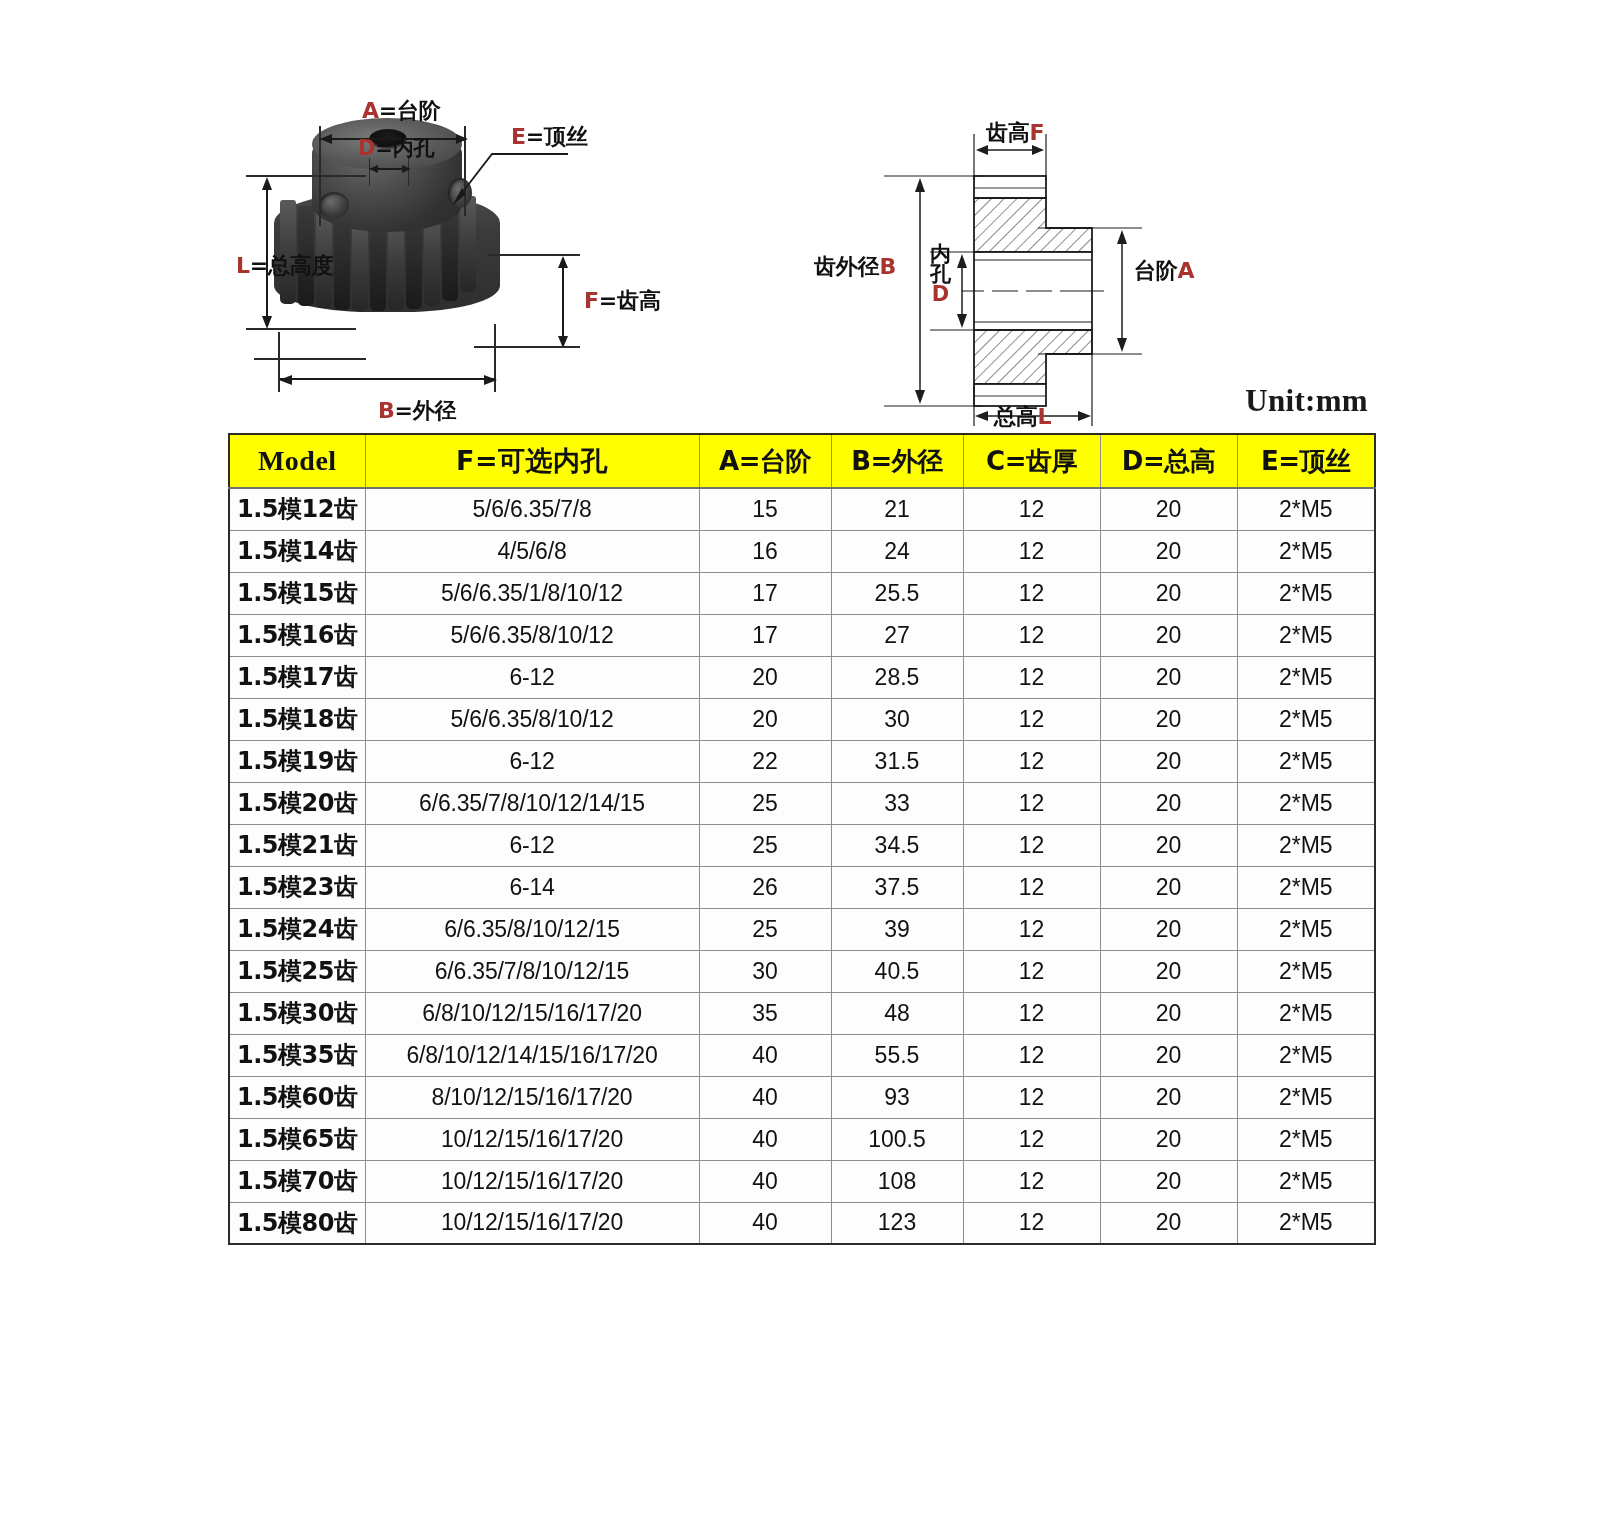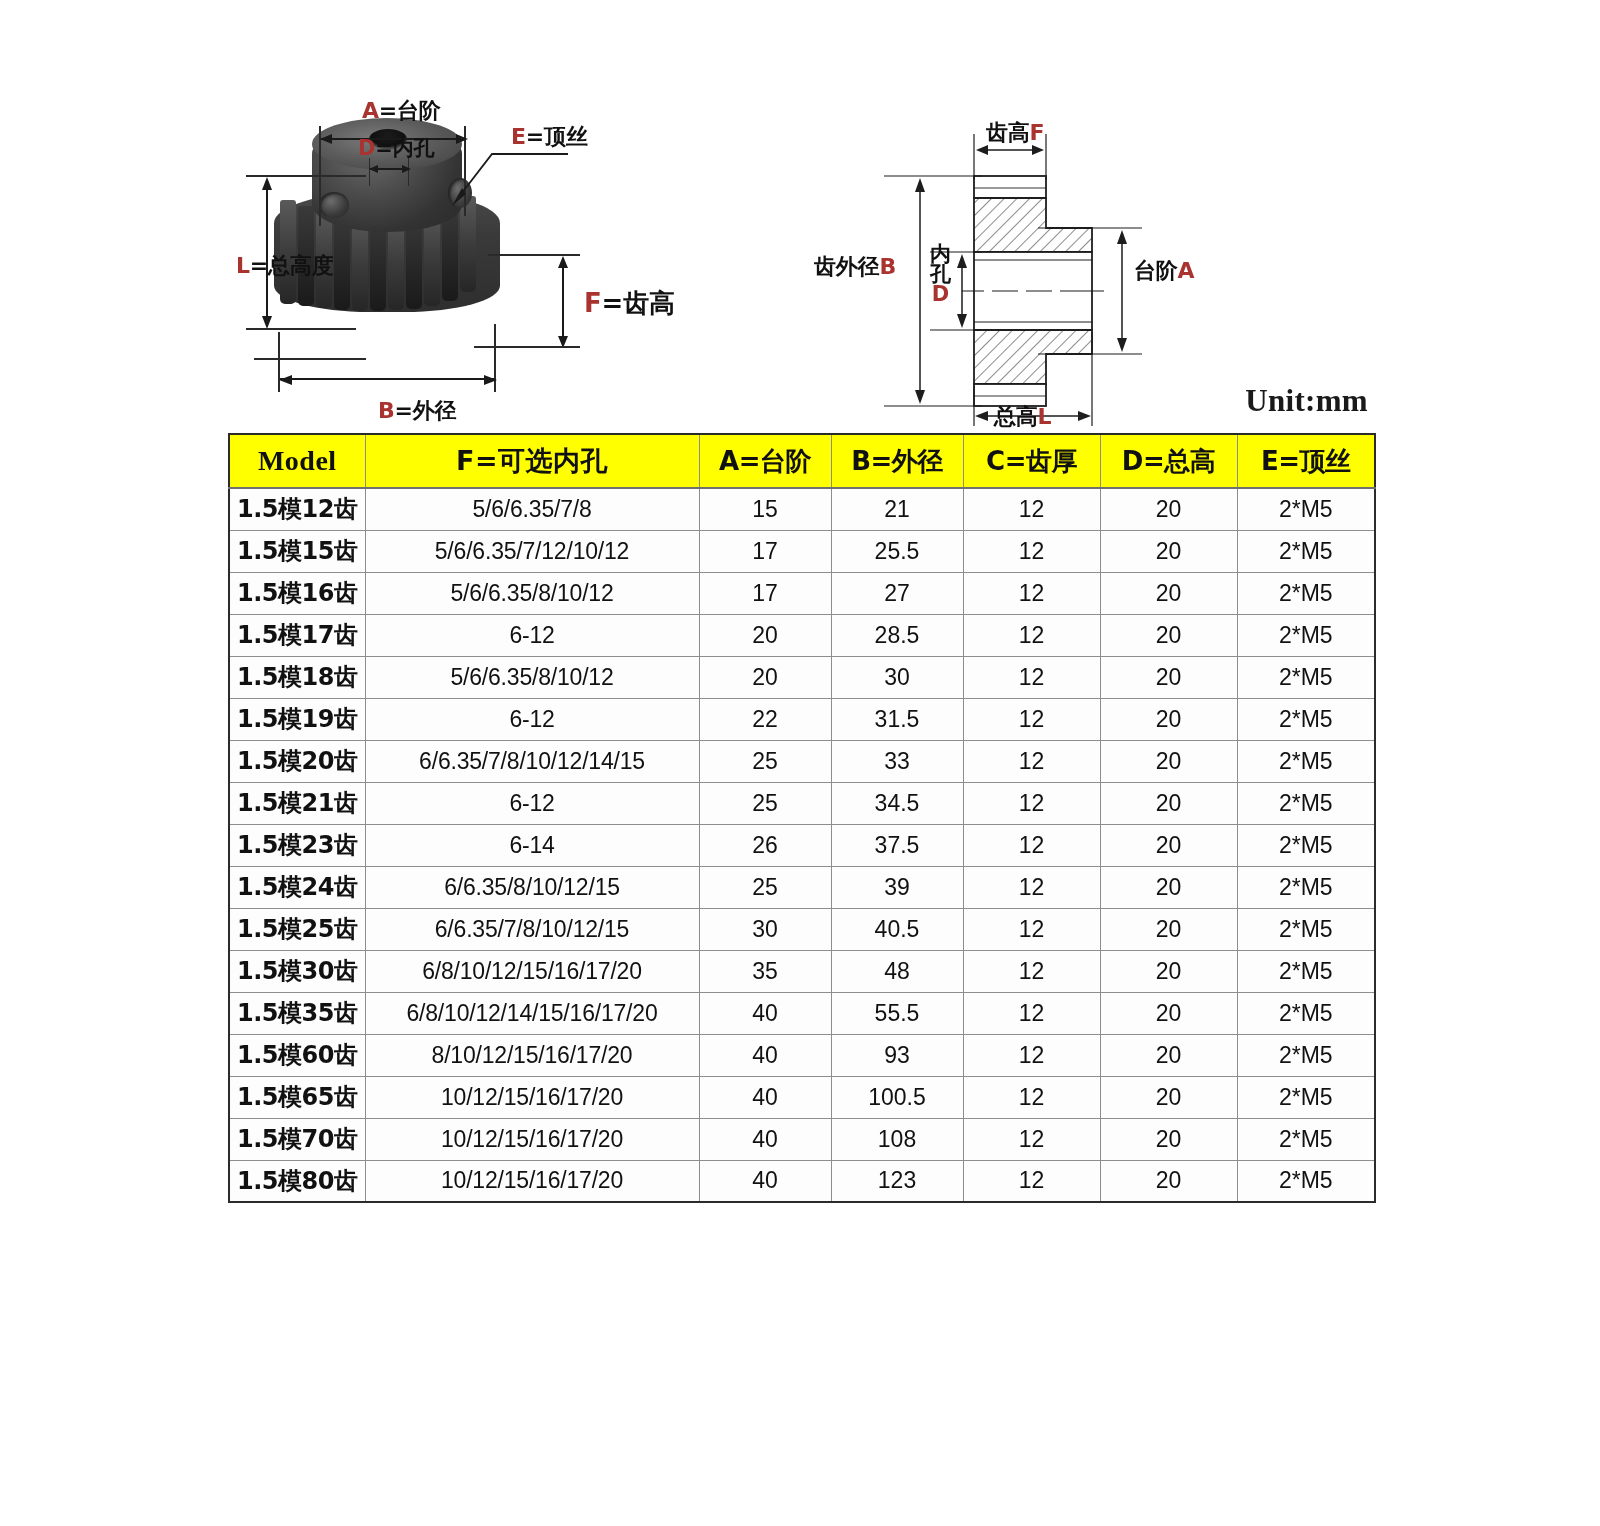--- a/index.html
+++ b/index.html
@@ -216,21 +216,21 @@
         <span class="k">L</span><span>=总高度</span>
       </div>
       <div class="ext-line" style="left:10px;  top:79px;  width:120px; height:1.6px;"></div>
       <div class="ext-line" style="left:10px;  top:232px; width:110px; height:1.6px;"></div>
       <div class="dim-line" style="left:30px;  top:84px;  width:1.8px; height:146px;"></div>
       <svg style="position:absolute; left:23px; top:78px;" width="18" height="158">
         <path d="M8,3 L3,16 L13,16 Z" fill="#1a1a1a"></path>
         <path d="M8,155 L3,142 L13,142 Z" fill="#1a1a1a"></path>
       </svg>
 
-      <div class="lbl" style="left:348px; top:190px; font-size:26px;">
+      <div class="lbl" style="left:348px; top:190px; font-size:22px;">
         <span class="k">F</span><span>=齿高</span>
       </div>
       <div class="ext-line" style="left:252px; top:158px; width:92px; height:1.6px;"></div>
       <div class="ext-line" style="left:252px; top:250px; width:92px; height:1.6px;"></div>
       <div class="dim-line" style="left:326px; top:162px; width:1.8px; height:86px;"></div>
       <svg style="position:absolute; left:319px; top:157px;" width="18" height="98">
         <path d="M8,3 L3,15 L13,15 Z" fill="#1a1a1a"></path>
         <path d="M8,95 L3,83 L13,83 Z" fill="#1a1a1a"></path>
       </svg>
 
@@ -356,22 +356,31 @@
           <tr>
             <td class="model">1.5模12齿</td>
             <td class="bores">5/6/6.35/7/8</td>
             <td>15</td>
             <td>21</td>
             <td>12</td>
             <td>20</td>
             <td>2*M5</td>
           </tr>
           <tr>
+            <td class="model">1.5模14齿</td>
+            <td class="bores">4/5/6/8</td>
+            <td>16</td>
+            <td>24</td>
+            <td>12</td>
+            <td>20</td>
+            <td>2*M5</td>
+          </tr>
+          <tr>
             <td class="model">1.5模15齿</td>
-            <td class="bores">5/6/6.35/7/12/10/12</td>
+            <td class="bores">5/6/6.35/1/8/10/12</td>
             <td>17</td>
             <td>25.5</td>
             <td>12</td>
             <td>20</td>
             <td>2*M5</td>
           </tr>
           <tr>
             <td class="model">1.5模16齿</td>
             <td class="bores">5/6/6.35/8/10/12</td>
             <td>17</td>

